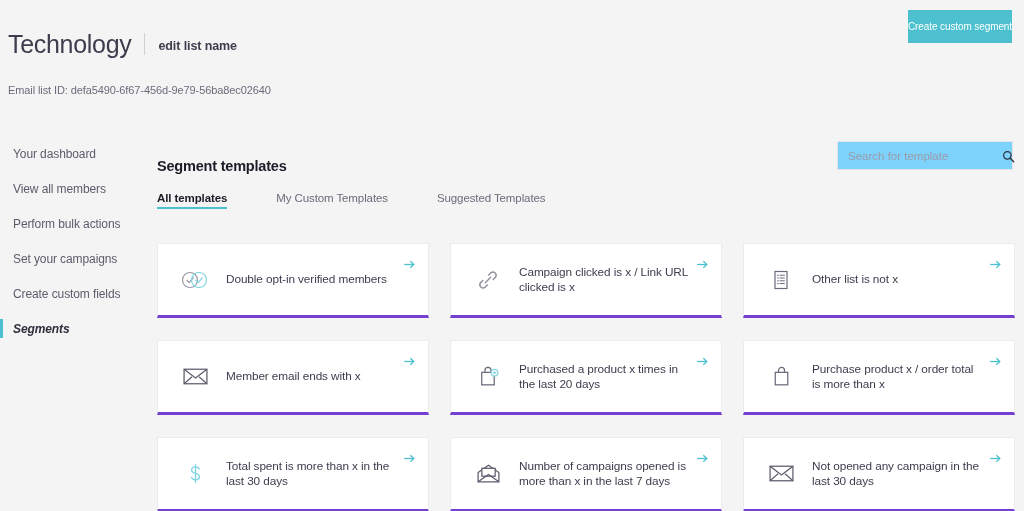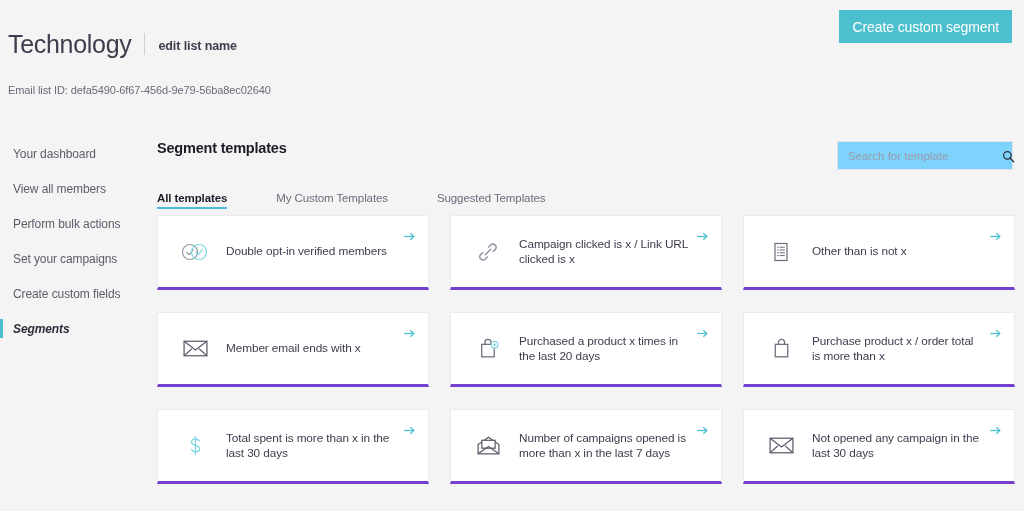--- a/index.html
+++ b/index.html
@@ -26,23 +26,23 @@
   .edit-link {
     font-size: 12.5px; font-weight: 700; color: #3d3d4e;
     letter-spacing: -0.1px; cursor: pointer; padding-top: 3px;
   }
   .list-id {
     position: absolute; left: 8px; top: 84px;
     font-size: 11px; color: #6b6b7b; letter-spacing: -0.1px;
   }
   .create-btn {
     position: absolute; right: 12px; top: 10px;
-    height: 33px; padding: 0 13px;
+    height: 33px; padding: 0 0;
     background: #4cc0ce; color: #ffffff;
-    font-size: 14px; letter-spacing: -0.1px;
+    font-size: 10px; letter-spacing: -0.1px;
     border: none; cursor: pointer;
     display: flex; align-items: center; justify-content: center;
   }
 
   
   .sidebar {
     position: absolute; left: 0; top: 124px;
     width: 140px; padding-top: 12px;
   }
   .sidebar-item {
@@ -53,21 +53,21 @@
   }
   .sidebar-item.active { font-weight: 700; color: #2e2e3c; font-style: italic; }
   .sidebar-item.active .active-bar {
     position: absolute; left: 0; top: 8px;
     width: 3px; height: 19px; background: #4cc0ce;
   }
 
   
   .main { position: absolute; left: 155px; top: 124px; width: 869px; }
   .section-title {
-    position: absolute; left: 2px; top: 16px;
+    position: absolute; left: 2px; top: 34px;
     font-size: 14.5px; font-weight: 700; color: #1c1c28;
     letter-spacing: -0.2px;
   }
   .search-box {
     position: absolute; right: 11px; top: 17px;
     width: 176px; height: 29px;
     background: #7dd3fc; border: 1px solid #e3e3e8;
     display: flex; align-items: center; padding: 0 10px;
   }
   .search-input {
@@ -87,21 +87,21 @@
     padding-bottom: 5px; cursor: pointer; position: relative;
   }
   .tab.active { color: #1c1c28; font-weight: 700; }
   .tab.active::after {
     content: ""; position: absolute; left: 0; right: 0; bottom: 0;
     height: 2px; background: #4cc0ce;
   }
 
   
   .cards {
-    position: absolute; left: 2px; top: 91px;
+    position: absolute; left: 2px; top: 119px;
     width: 856px;
     display: grid; grid-template-columns: repeat(3, 272px);
     column-gap: 21px; row-gap: 22px;
   }
   .card {
     position: relative; height: 75px; background: #ffffff;
     border: 1px solid #ececf0; border-bottom: 3px solid #7340cf;
     display: flex; align-items: center; padding: 0 14px;
     cursor: pointer;
   }
@@ -224,21 +224,21 @@
                 <line x1="11" y1="7.2" x2="15.4" y2="7.2"></line>
               <line x1="8.6" y1="10" x2="9.4" y2="10"></line>
                 <line x1="11" y1="10" x2="15.4" y2="10"></line>
               <line x1="8.6" y1="12.8" x2="9.4" y2="12.8"></line>
                 <line x1="11" y1="12.8" x2="15.4" y2="12.8"></line>
               <line x1="8.6" y1="15.6" x2="9.4" y2="15.6"></line>
                 <line x1="11" y1="15.6" x2="15.4" y2="15.6"></line>
             </g>
           </svg>
         </span>
-        <span class="card-label">Other than is not x</span>
+        <span class="card-label">Other list is not x</span>
         <span class="card-arrow">
           <svg viewBox="0 0 16 16" width="13" height="13">
             <line x1="1.5" y1="8" x2="13" y2="8" stroke="#4cc0ce" stroke-width="1.6"></line>
             <polyline points="9,4 13.3,8 9,12" fill="none" stroke="#4cc0ce" stroke-width="1.6"></polyline>
           </svg>
         </span>
       </div>
 
       <div class="card">
         <span class="card-icon">

